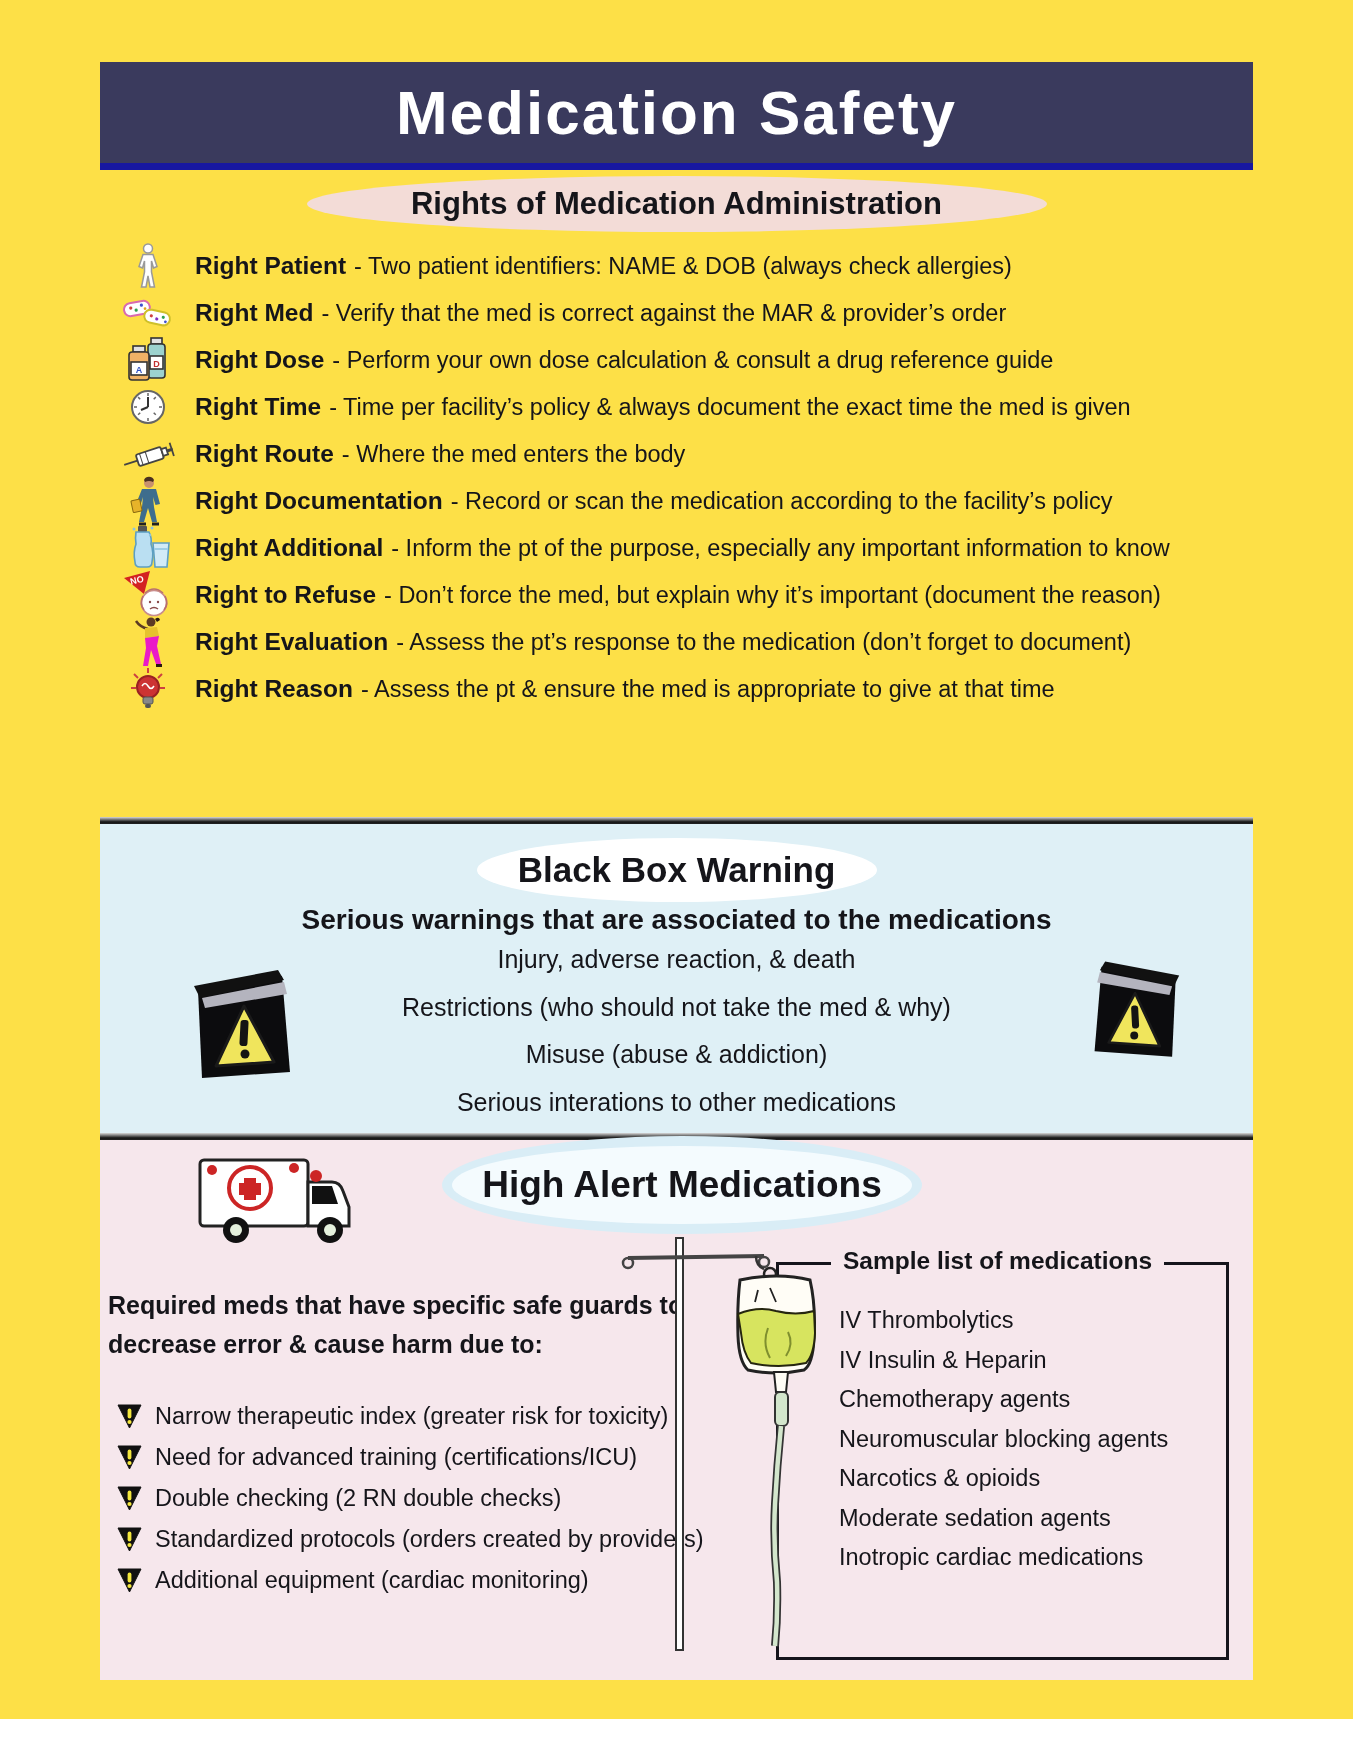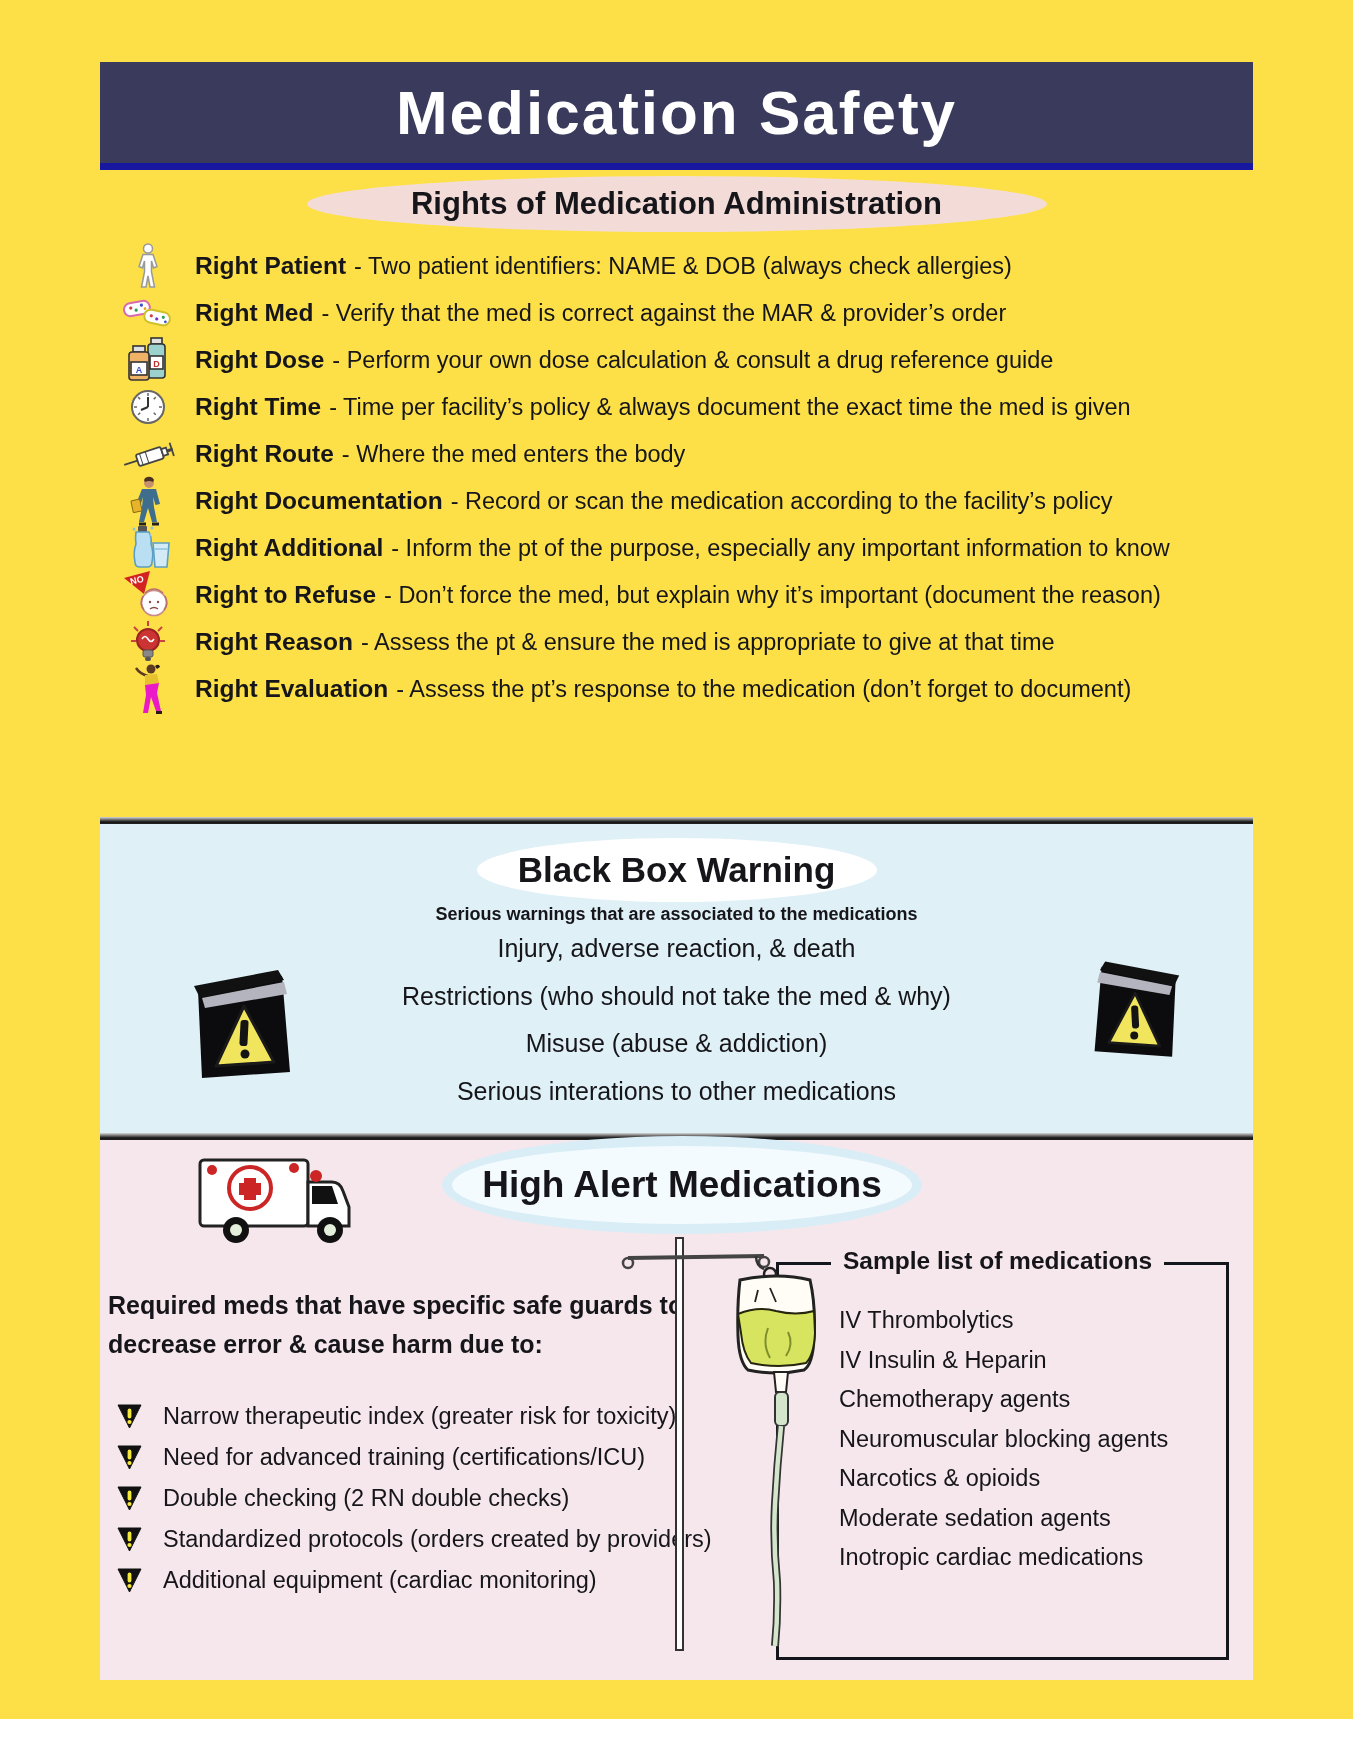--- a/index.html
+++ b/index.html
@@ -39,21 +39,21 @@
   
   .blackbox {
     position:absolute; left:100px; top:824px; width:1153px; height:309px;
     background:#dff0f6; text-align:center;
   }
   .bb-heading {
     width:400px; height:64px; margin:14px auto 2px; background:#ffffff; border-radius:50%;
     display:flex; align-items:center; justify-content:center;
     font-size:35px; font-weight:bold;
   }
-  .bb-sub { font-size:18px; font-weight:bold; margin-top:2px; }
+  .bb-sub { font-size:28px; font-weight:bold; margin-top:2px; }
   .bb-line { font-size:25px; line-height:47.5px; white-space:nowrap; }
   .bb-icon { position:absolute; }
   .bb-icon.left  { left:84px;  top:128px; }
   .bb-icon.right { left:984px; top:120px; transform:scaleX(-1); }
 
   
   .highalert {
     position:absolute; left:100px; top:1140px; width:1153px; height:540px;
     background:#f6e7ec;
   }
@@ -62,21 +62,21 @@
     position:absolute; left:352px; top:6px; width:460px; height:78px;
     background:#f4fbfe; border-radius:50%; box-shadow:0 0 0 10px #d9edf6;
     display:flex; align-items:center; justify-content:center;
     font-size:37px; font-weight:bold;
   }
   .ha-intro {
     position:absolute; left:8px; top:146px; width:580px; text-align:left;
     font-size:25px; font-weight:bold; line-height:39px;
   }
   .ha-bullets { position:absolute; left:16px; top:256px; width:620px; }
-  .ha-bullet { display:flex; align-items:center; height:41px; gap:20px; font-size:23.5px; white-space:nowrap; }
+  .ha-bullet { display:flex; align-items:center; height:41px; gap:12px; font-size:23.5px; white-space:nowrap; }
   .ha-bullet svg { flex:none; }
   .iv { position:absolute; left:518px; top:92px; z-index:2; }
   .sample-box {
     position:absolute; left:676px; top:122px; width:447px; height:392px;
     border:3px solid #15151c; z-index:1;
   }
   .sample-title {
     position:absolute; top:-18px; left:52px; background:#f6e7ec; padding:0 12px;
     font-size:24.5px; font-weight:bold; white-space:nowrap;
   }
@@ -227,49 +227,49 @@
               <circle cx="27" cy="32" r="1.2" fill="#8a4a4a"></circle>
               <circle cx="35" cy="32" r="1.2" fill="#8a4a4a"></circle>
               <path d="M27 39 q4 -3 8 0" fill="none" stroke="#8a4a4a" stroke-width="1.5"></path>
             </svg>
         </span>
         <span class="r-text"><span class="r-name">Right to Refuse</span><span class="r-desc">- Don’t force the med, but explain why it’s important (document the reason)</span></span>
       </div>
 
       <div class="r-row">
         <span class="r-icon">
+          <svg width="36" height="52" viewBox="0 0 36 52">
+              <circle cx="21" cy="6" r="4.5" fill="#5c3a24"></circle>
+              <path d="M25 3 q4 -3 5 1 l-3 2 z" fill="#2a1a10"></path>
+              <path d="M18 13 q-8 -2 -12 -8" stroke="#5c3a24" stroke-width="2.5" fill="none"></path>
+              <path d="M15 12 l12 -1 2 9 -14 2 z" fill="#e6c22e"></path>
+              <path d="M15 22 l14 -2 -2 10 4 18 h-5 l-5 -14 -3 16 h-5 l3 -18 z" fill="#ea1ac8"></path>
+              <path d="M26 48 h6 v3 h-6 z" fill="#2a1a10"></path>
+            </svg>
+        </span>
+        <span class="r-text"><span class="r-name">Right Evaluation</span><span class="r-desc">- Assess the pt’s response to the medication (don’t forget to document)</span></span>
+      </div>
+
+      <div class="r-row">
+        <span class="r-icon">
           <svg width="40" height="46" viewBox="0 0 40 46">
               <g stroke="#cc4040" stroke-width="2">
                 <line x1="20" y1="2" x2="20" y2="7"></line>
                 <line x1="6" y1="8" x2="10" y2="12"></line>
                 <line x1="34" y1="8" x2="30" y2="12"></line>
                 <line x1="3" y1="22" x2="8" y2="22"></line>
                 <line x1="32" y1="22" x2="37" y2="22"></line>
               </g>
               <circle cx="20" cy="21" r="11" fill="#cc3333" stroke="#992222" stroke-width="2"></circle>
               <path d="M14 20 q3 -5 6 0 t6 0" fill="none" stroke="#fff" stroke-width="1.5"></path>
               <rect x="15" y="31" width="10" height="7" rx="2" fill="#888" stroke="#555"></rect>
               <rect x="17" y="38" width="6" height="4" rx="2" fill="#555"></rect>
             </svg>
         </span>
         <span class="r-text"><span class="r-name">Right Reason</span><span class="r-desc">- Assess the pt &amp; ensure the med is appropriate to give at that time</span></span>
-      </div>
-
-      <div class="r-row">
-        <span class="r-icon">
-          <svg width="36" height="52" viewBox="0 0 36 52">
-              <circle cx="21" cy="6" r="4.5" fill="#5c3a24"></circle>
-              <path d="M25 3 q4 -3 5 1 l-3 2 z" fill="#2a1a10"></path>
-              <path d="M18 13 q-8 -2 -12 -8" stroke="#5c3a24" stroke-width="2.5" fill="none"></path>
-              <path d="M15 12 l12 -1 2 9 -14 2 z" fill="#e6c22e"></path>
-              <path d="M15 22 l14 -2 -2 10 4 18 h-5 l-5 -14 -3 16 h-5 l3 -18 z" fill="#ea1ac8"></path>
-              <path d="M26 48 h6 v3 h-6 z" fill="#2a1a10"></path>
-            </svg>
-        </span>
-        <span class="r-text"><span class="r-name">Right Evaluation</span><span class="r-desc">- Assess the pt’s response to the medication (don’t forget to document)</span></span>
       </div>
 
     </div>
   </div>
 
   <div class="sep" id="sep1"></div>
 
   <div class="blackbox">
     <div class="bb-heading">Black Box Warning</div>
     <div class="bb-sub">Serious warnings that are associated to the medications</div>

